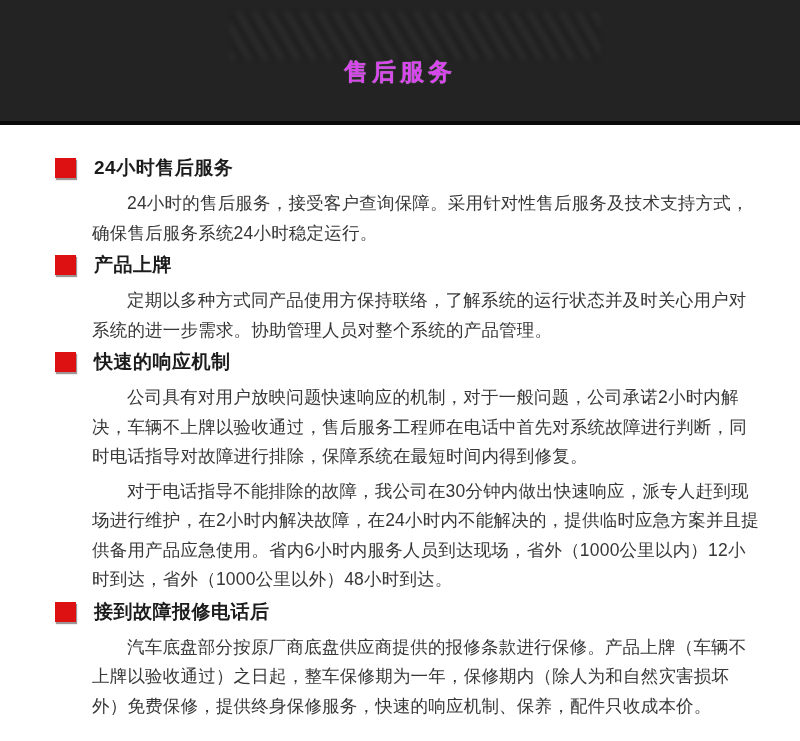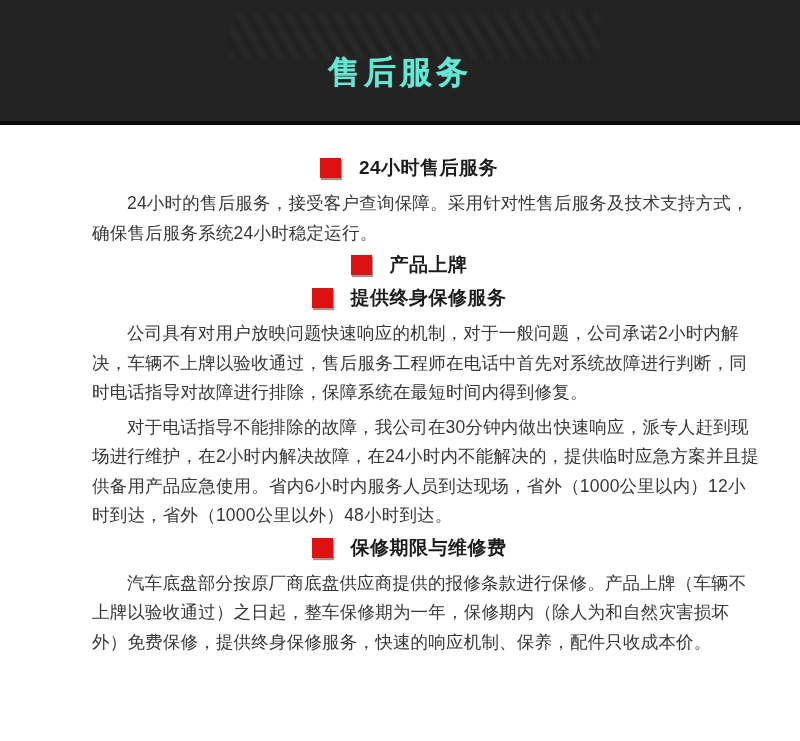--- a/index.html
+++ b/index.html
@@ -37,39 +37,38 @@
     );
     filter: blur(2px);
     pointer-events: none;
   }
   .header-title {
     position: absolute;
     left: 0;
     right: 0;
     top: 56px;
     text-align: center;
-    color: #5eead4;
-    font-size: 32px;
+    color: #d946ef;
+    font-size: 24px;
     line-height: 32px;
     font-weight: bold;
     letter-spacing: 4px;
     text-shadow: 0 0 1px rgba(255,255,255,0.6);
   }
   .content {
     padding: 31px 37px 0 55px;
     box-sizing: border-box;
   }
   .svc-section { margin: 0; }
   .sec-head {
     display: flex;
     align-items: center;
     gap: 18px;
     height: 24px;
     margin-bottom: 9px;
-    justify-content: center;
   }
   .bullet {
     flex: none;
     width: 21px;
     height: 20px;
     background: #dd1111;
     box-shadow: 1px 2px 1px rgba(40,20,20,0.45);
   }
   .sec-title {
     margin: 0;
@@ -104,32 +103,33 @@
       <h2 class="sec-title">24小时售后服务</h2>
     </div>
   <p class="para">24小时的售后服务，接受客户查询保障。采用针对性售后服务及技术支持方式，确保售后服务系统24小时稳定运行。</p>
       </section>
 
   <section class="svc-section">
     <div class="sec-head">
       <span class="bullet"></span>
       <h2 class="sec-title">产品上牌</h2>
     </div>
+  <p class="para">定期以多种方式同产品使用方保持联络，了解系统的运行状态并及时关心用户对系统的进一步需求。协助管理人员对整个系统的产品管理。</p>
       </section>
 
   <section class="svc-section">
     <div class="sec-head">
       <span class="bullet"></span>
-      <h2 class="sec-title">提供终身保修服务</h2>
+      <h2 class="sec-title">快速的响应机制</h2>
     </div>
   <p class="para">公司具有对用户放映问题快速响应的机制，对于一般问题，公司承诺2小时内解决，车辆不上牌以验收通过，售后服务工程师在电话中首先对系统故障进行判断，同时电话指导对故障进行排除，保障系统在最短时间内得到修复。</p>
         <p class="para">对于电话指导不能排除的故障，我公司在30分钟内做出快速响应，派专人赶到现场进行维护，在2小时内解决故障，在24小时内不能解决的，提供临时应急方案并且提供备用产品应急使用。省内6小时内服务人员到达现场，省外（1000公里以内）12小时到达，省外（1000公里以外）48小时到达。</p>
       </section>
 
   <section class="svc-section">
     <div class="sec-head">
       <span class="bullet"></span>
-      <h2 class="sec-title">保修期限与维修费</h2>
+      <h2 class="sec-title">接到故障报修电话后</h2>
     </div>
   <p class="para">汽车底盘部分按原厂商底盘供应商提供的报修条款进行保修。产品上牌（车辆不上牌以验收通过）之日起，整车保修期为一年，保修期内（除人为和自然灾害损坏外）免费保修，提供终身保修服务，快速的响应机制、保养，配件只收成本价。</p>
       </section>
 </div>
 </div>
 
 </body></html>

